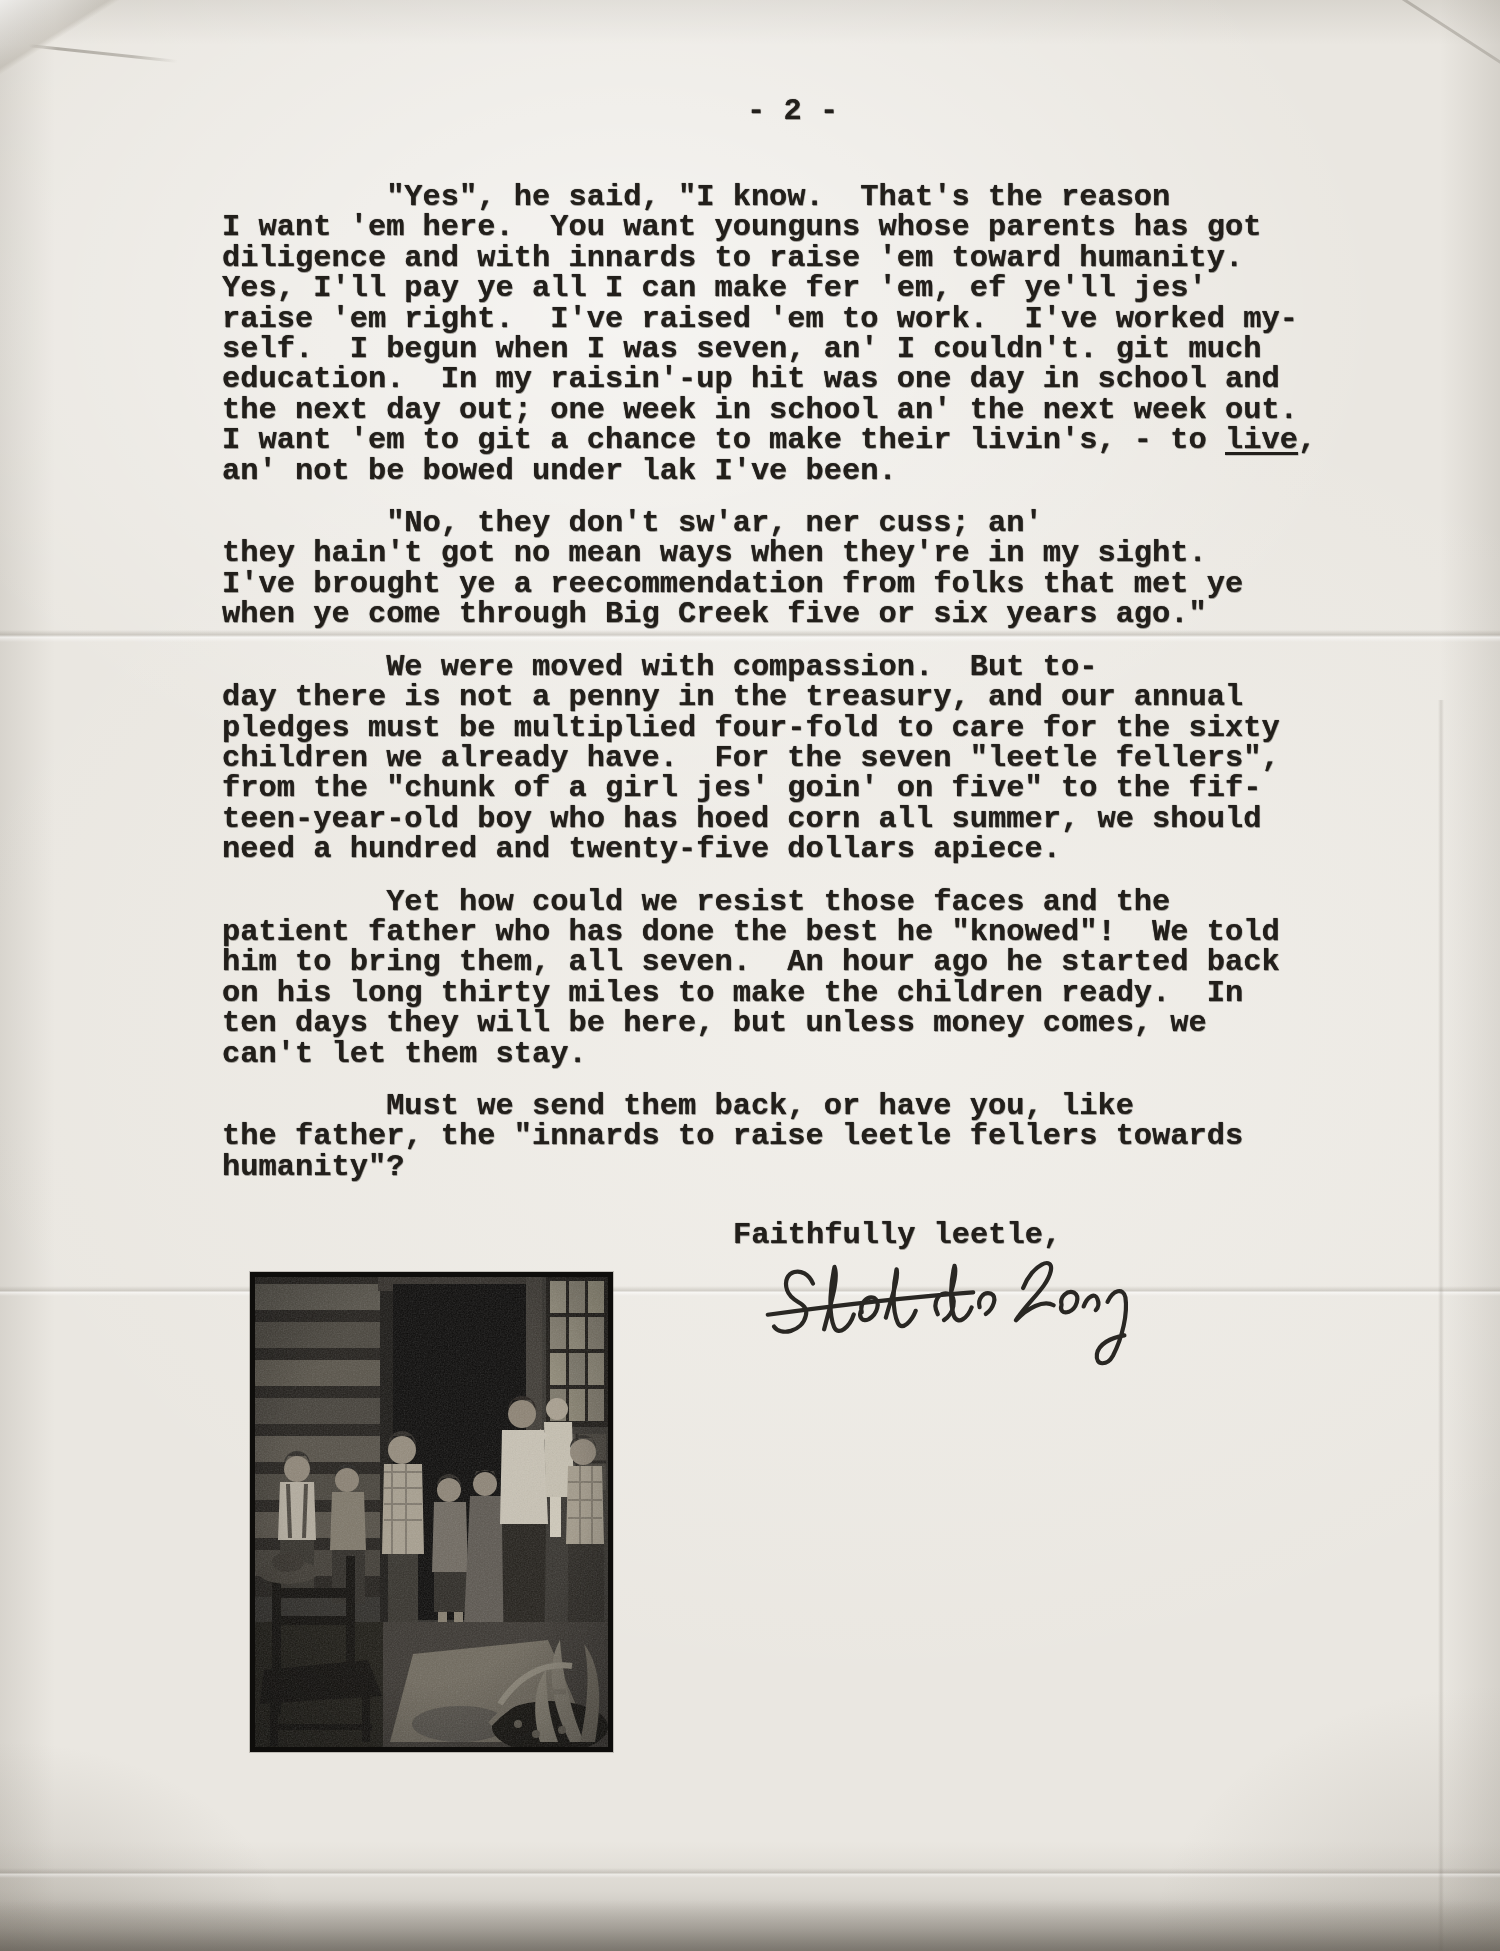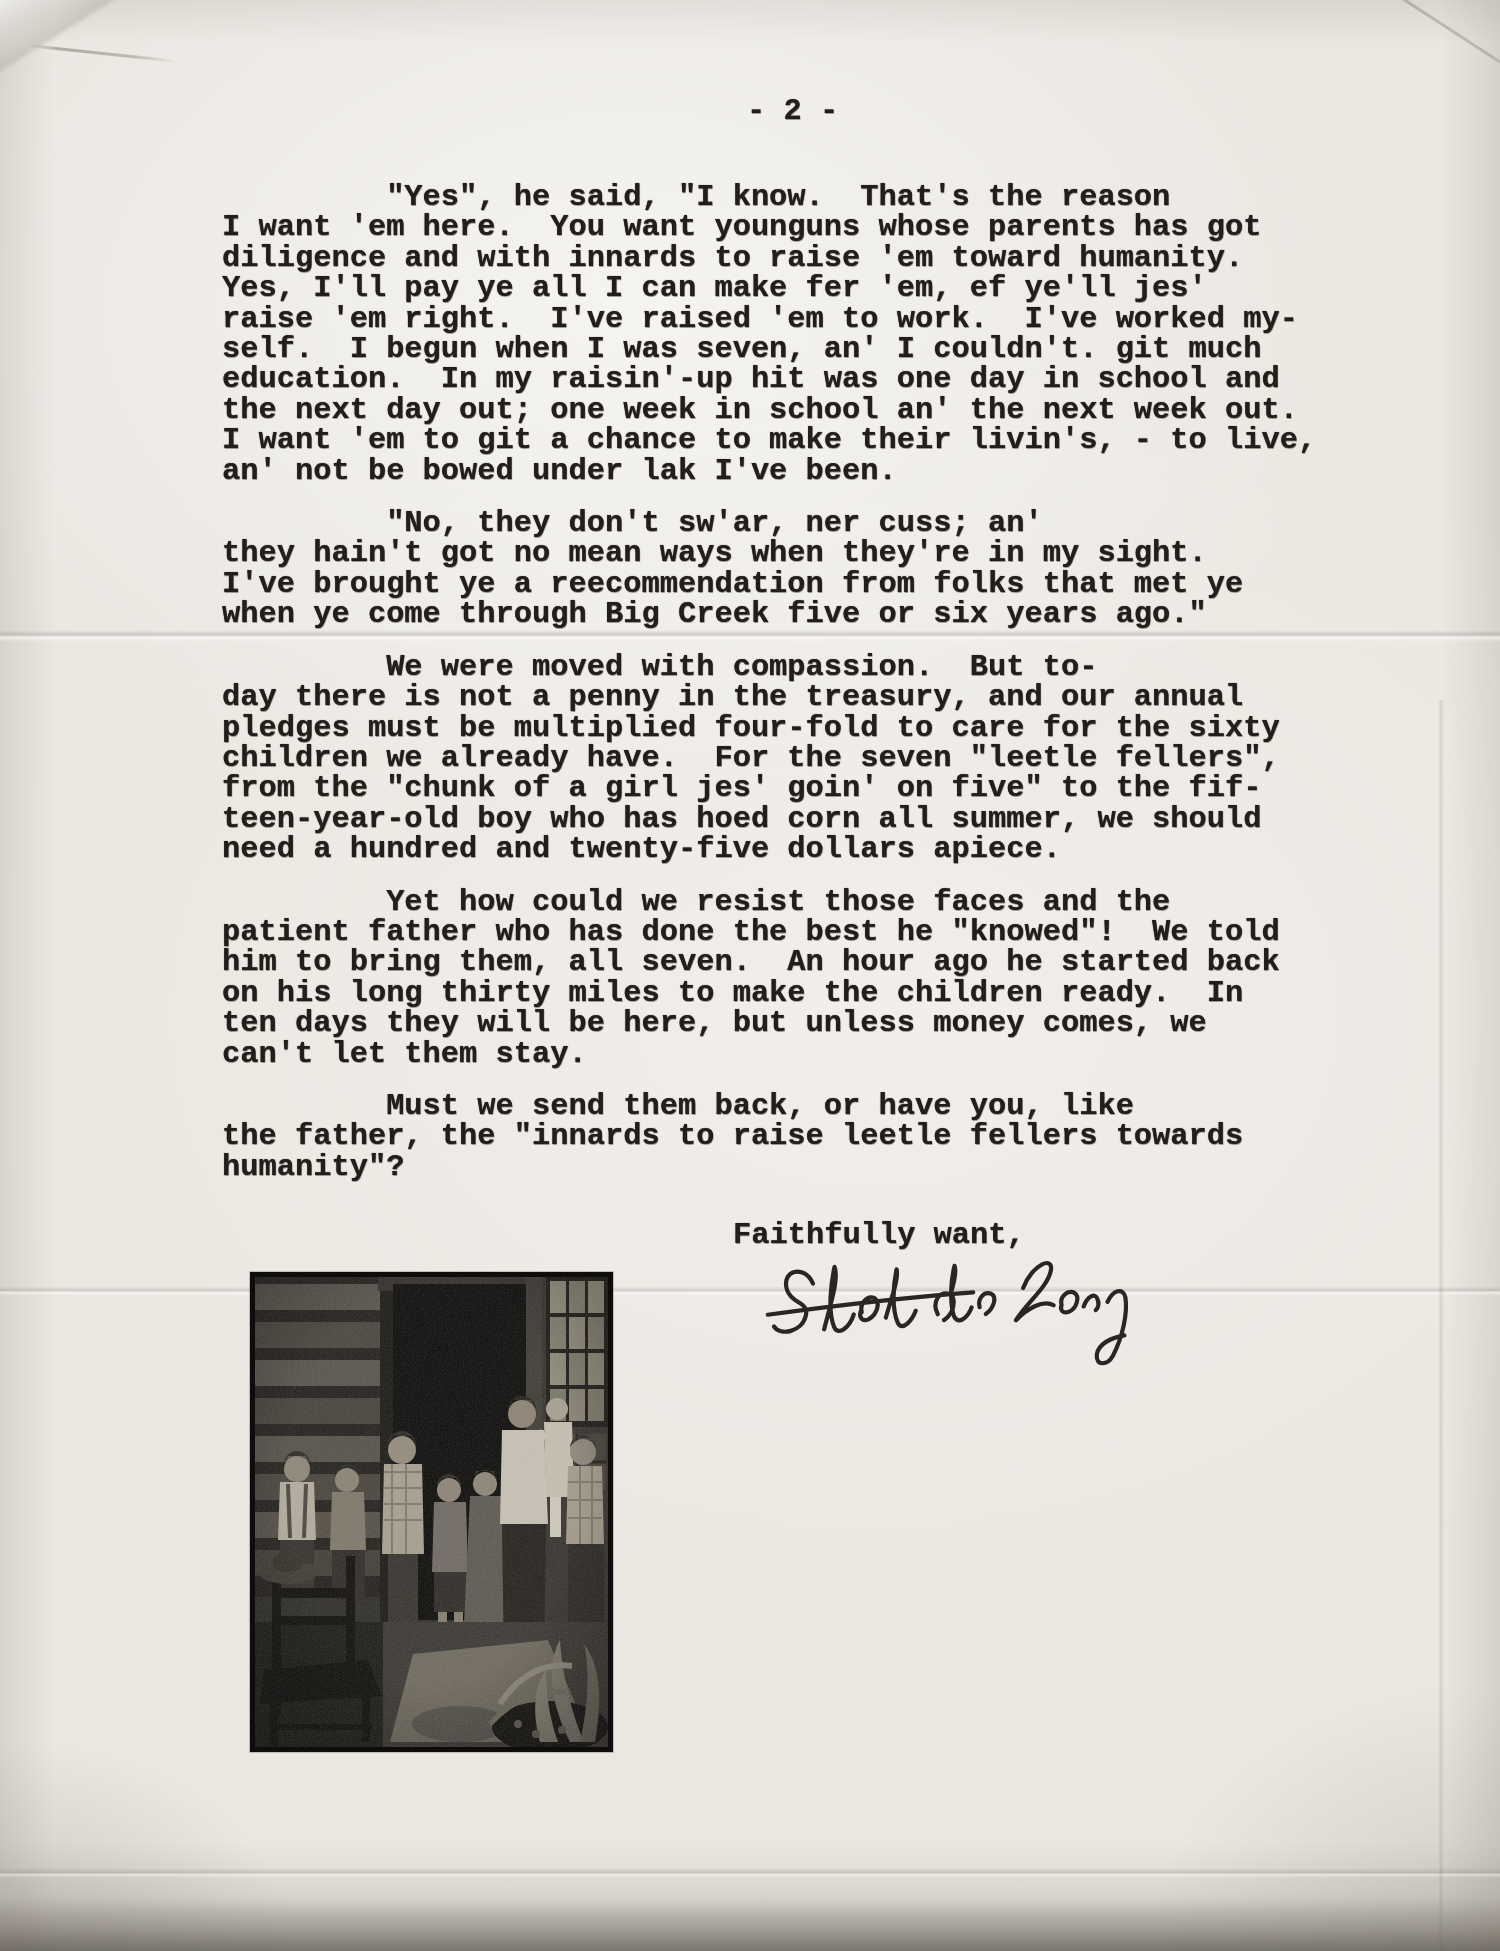--- a/index.html
+++ b/index.html
@@ -18,21 +18,21 @@
       linear-gradient(to top, rgba(96,90,81,0.45), rgba(150,144,133,0.18) 60px, rgba(150,144,133,0) 110px);
   }
   .typewriter{
     font-weight:700;color:#221f1b;
     text-shadow:0 0 1px rgba(32,28,23,0.75), 0.5px 0.6px 0.5px rgba(32,28,23,0.35);
   }
   .page-number{position:absolute;left:747px;top:96px;font-size:30.4px;line-height:30.4px;white-space:pre;}
   .letter-body{position:absolute;left:222px;top:182px;width:1110px;font-size:30.4px;line-height:30.4px;white-space:pre;}
   .para{margin:0 0 22px 0;}
   .line{white-space:pre;}
-  .u{text-decoration-thickness:2.5px;text-underline-offset:4px;}
+  .u{text-decoration:underline;text-decoration-thickness:2.5px;text-underline-offset:4px;}
   .closing{position:absolute;left:733px;top:1220px;font-size:30.4px;line-height:30.4px;white-space:pre;}
   .signature-wrap{position:absolute;left:762px;top:1246px;width:372px;height:152px;transform:rotate(-1.5deg);}
   .photo-figure{position:absolute;left:250px;top:1272px;width:363px;height:480px;margin:0;box-shadow:0 0 0 1px rgba(60,55,48,0.25);}
   
   .crease{position:absolute;pointer-events:none;}
   .crease-h1{left:0;top:630px;width:1500px;height:12px;
     background:linear-gradient(to bottom, rgba(125,119,108,0) , rgba(125,119,108,0.28) 40%, rgba(255,255,255,0.55) 60%, rgba(125,119,108,0) );}
   .crease-h2{left:0;top:1286px;width:1500px;height:10px;
     background:linear-gradient(to bottom, rgba(125,119,108,0), rgba(125,119,108,0.24) 45%, rgba(255,255,255,0.5) 65%, rgba(125,119,108,0));}
   .crease-h3{left:0;top:1868px;width:1500px;height:10px;
@@ -59,21 +59,21 @@
   <div class="crease fold-tr-line"></div>
   <div class="crease crease-h1"></div>
   <div class="crease crease-h2"></div>
   <div class="crease crease-h3"></div>
   <div class="crease crease-v-right"></div>
 
   <div class="page-number typewriter">- 2 -</div>
 
   <div class="letter-body typewriter"><div class="para"><div class="line"><span>         "Yes", he said, "I know.  That's the reason</span></div><div class="line"><span>I want 'em here.  You want younguns whose parents has got</span></div><div class="line"><span>diligence and with innards to raise 'em toward humanity.</span></div><div class="line"><span>Yes, I'll pay ye all I can make fer 'em, ef ye'll jes'</span></div><div class="line"><span>raise 'em right.  I've raised 'em to work.  I've worked my-</span></div><div class="line"><span>self.  I begun when I was seven, an' I couldn't. git much</span></div><div class="line"><span>education.  In my raisin'-up hit was one day in school and</span></div><div class="line"><span>the next day out; one week in school an' the next week out.</span></div><div class="line"><span>I want 'em to git a chance to make their livin's, - to </span><span class="u">live</span><span>,</span></div><div class="line"><span>an' not be bowed under lak I've been.</span></div></div><div class="para"><div class="line"><span>         "No, they don't sw'ar, ner cuss; an'</span></div><div class="line"><span>they hain't got no mean ways when they're in my sight.</span></div><div class="line"><span>I've brought ye a reecommendation from folks that met ye</span></div><div class="line"><span>when ye come through Big Creek five or six years ago."</span></div></div><div class="para"><div class="line"><span>         We were moved with compassion.  But to-</span></div><div class="line"><span>day there is not a penny in the treasury, and our annual</span></div><div class="line"><span>pledges must be multiplied four-fold to care for the sixty</span></div><div class="line"><span>children we already have.  For the seven "leetle fellers",</span></div><div class="line"><span>from the "chunk of a girl jes' goin' on five" to the fif-</span></div><div class="line"><span>teen-year-old boy who has hoed corn all summer, we should</span></div><div class="line"><span>need a hundred and twenty-five dollars apiece.</span></div></div><div class="para"><div class="line"><span>         Yet how could we resist those faces and the</span></div><div class="line"><span>patient father who has done the best he "knowed"!  We told</span></div><div class="line"><span>him to bring them, all seven.  An hour ago he started back</span></div><div class="line"><span>on his long thirty miles to make the children ready.  In</span></div><div class="line"><span>ten days they will be here, but unless money comes, we</span></div><div class="line"><span>can't let them stay.</span></div></div><div class="para"><div class="line"><span>         Must we send them back, or have you, like</span></div><div class="line"><span>the father, the "innards to raise leetle fellers towards</span></div><div class="line"><span>humanity"?</span></div></div></div>
 
-  <div class="closing typewriter">Faithfully want,</div>
+  <div class="closing typewriter">Faithfully leetle,</div>
 
   <div class="signature-wrap" role="img" aria-label="Ethel de Long">
     <svg width="372" height="152" viewBox="0 0 372 152" xmlns="http://www.w3.org/2000/svg">
       <g fill="none" stroke="#181613" stroke-width="4.2" stroke-linecap="round" stroke-linejoin="round" opacity="0.92">
         <path d="M6,64 C70,57 150,50 212,47"></path>
         <path d="M52,34 C44,14 20,20 26,40 C30,54 48,52 44,66 C40,82 18,86 12,76"></path>
         <path d="M62,80 C70,52 78,30 74,18 C70,34 66,62 72,78 C76,88 88,78 92,66"></path>
         <path d="M100,64 C98,55 106,47 113,50 C119,54 116,66 107,71 C100,74 97,69 99,63"></path>
         <path d="M124,70 C130,50 138,32 136,22 C132,38 130,62 136,76 C140,84 150,74 154,64"></path>
         <path d="M176,68 C170,56 178,44 188,48 C196,52 192,68 182,74"></path>

